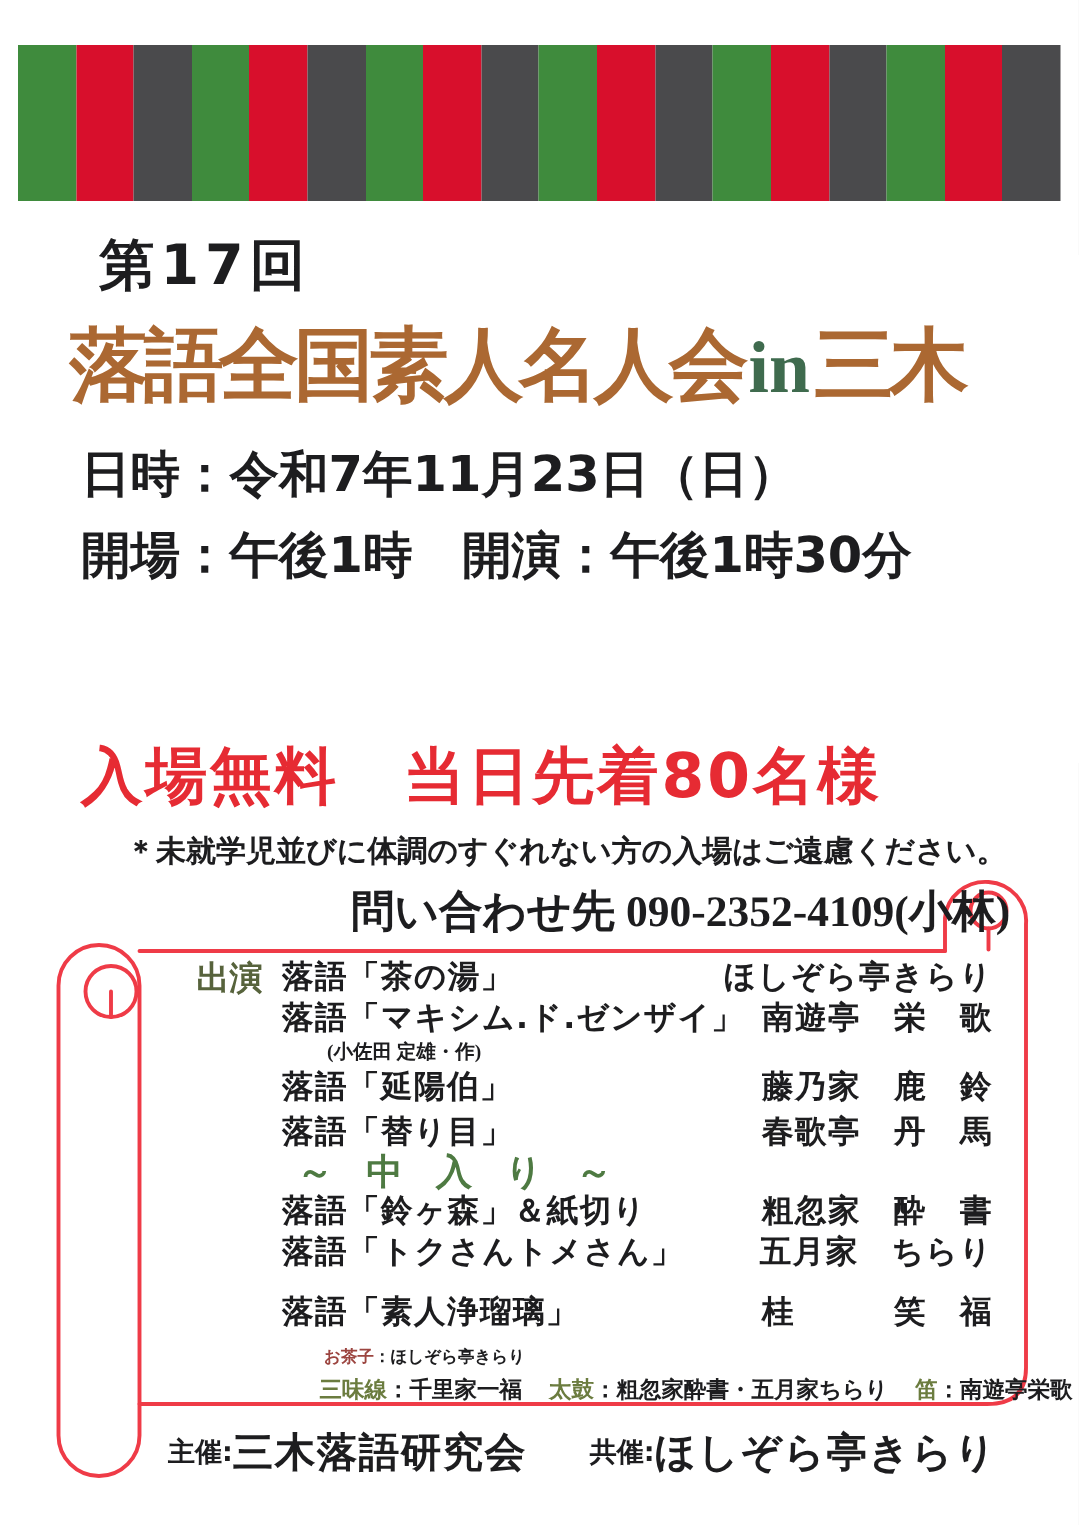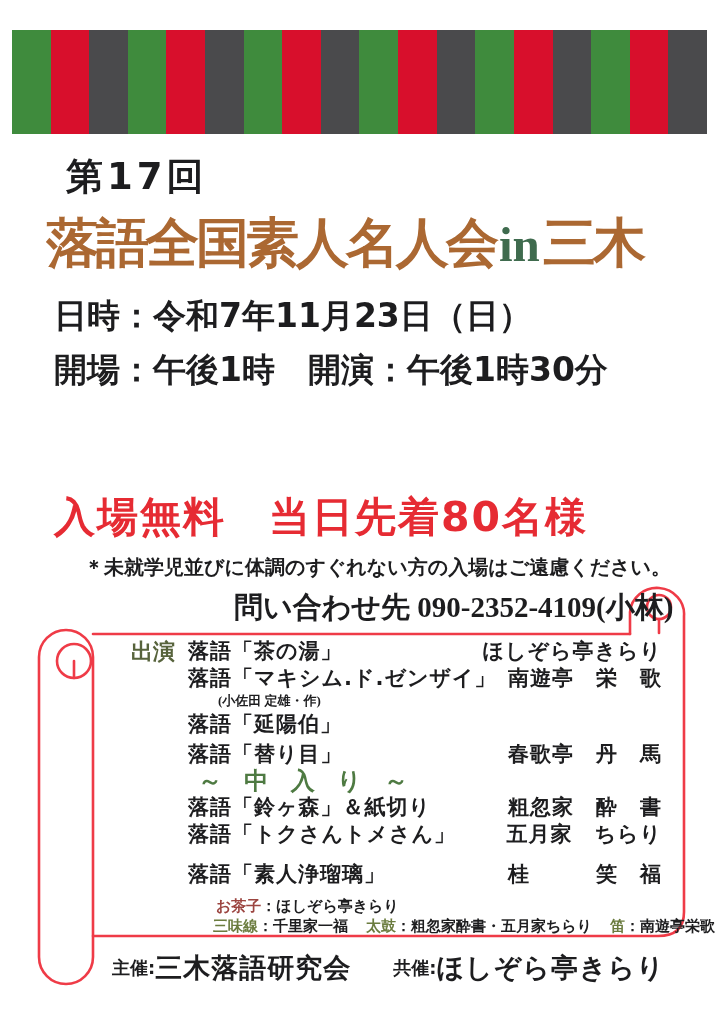--- a/index.html
+++ b/index.html
@@ -42,21 +42,21 @@
   
   .prow{ position:absolute; left:188px; width:474px; display:flex;
          justify-content:space-between; font-size:21px; letter-spacing:1px; }
   .cast-label{ left:131px; top:637px; font-size:22px; color:var(--cast-olive); }
   .r1{ top:637px; } .r2{ top:664px; } .r3{ top:710px; } .r4{ top:740px; }
   .r5{ top:793px; } .r6{ top:820px; } .r7{ top:860px; }
   .credit{ position:absolute; font-size:13px; letter-spacing:0; }
   .credit1{ left:218px; top:692px; } .credit2{ left:258px; top:844px; }
   .intermission{ left:198px; top:765px; font-size:24px; letter-spacing:7px; color:var(--intermission-green); }
 
-  .staff1{ left:216px; top:897px; font-size:15px; }
+  .staff1{ left:216px; top:897px; font-size:11px; }
   .staff2{ left:213px; top:917px; font-size:15px; }
   .staff2 .seg{ margin-right:18px; }
   .lbl-maroon{ color:var(--ochako-maroon); }
   .lbl-green{ color:var(--staff-green); }
 
   .footer{ left:112px; top:950px; display:flex; align-items:center; }
   .footer .small{ font-size:18px; }
   .footer .big{ font-size:27px; letter-spacing:1px; }
   .footer .gap{ width:42px; }
 </style>
@@ -113,20 +113,21 @@
     <span>落語「茶の湯」</span>
     <span>ほしぞら亭きらり</span>
   </div>
   <div class="prow brush r2">
     <span>落語「マキシム.ド.ゼンザイ」</span>
     <span>南遊亭　栄　歌</span>
   </div>
   <div class="credit serif credit1">(小佐田 定雄・作)</div>
   <div class="prow brush r3">
     <span>落語「延陽伯」</span>
+    <span>藤乃家　鹿　鈴</span>
   </div>
   <div class="prow brush r4">
     <span>落語「替り目」</span>
     <span>春歌亭　丹　馬</span>
   </div>
   <div class="abs brush intermission">～ 中 入 り ～</div>
   <div class="prow brush r5">
     <span>落語「鈴ヶ森」＆紙切り</span>
     <span>粗忽家　酔　書</span>
   </div>

